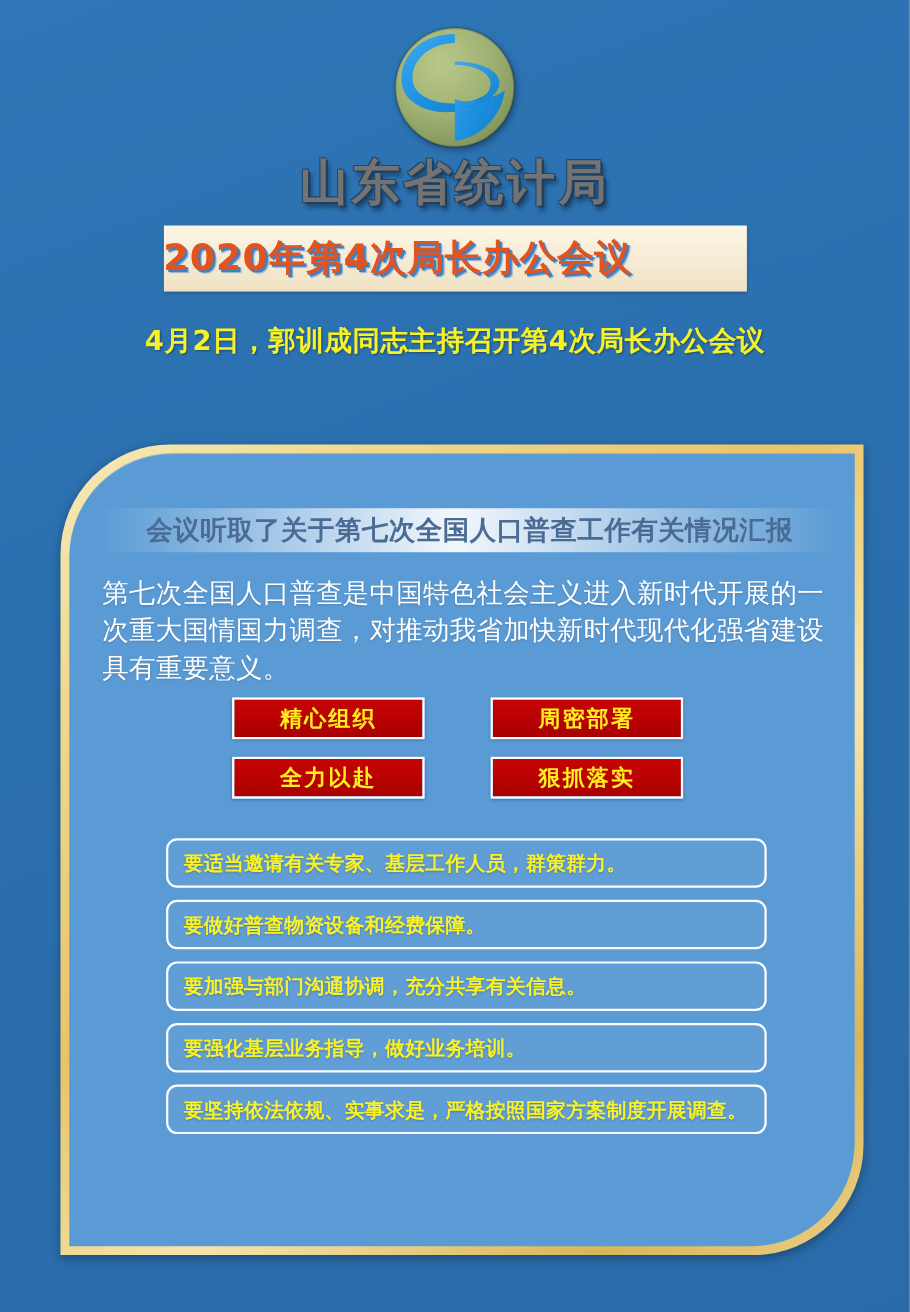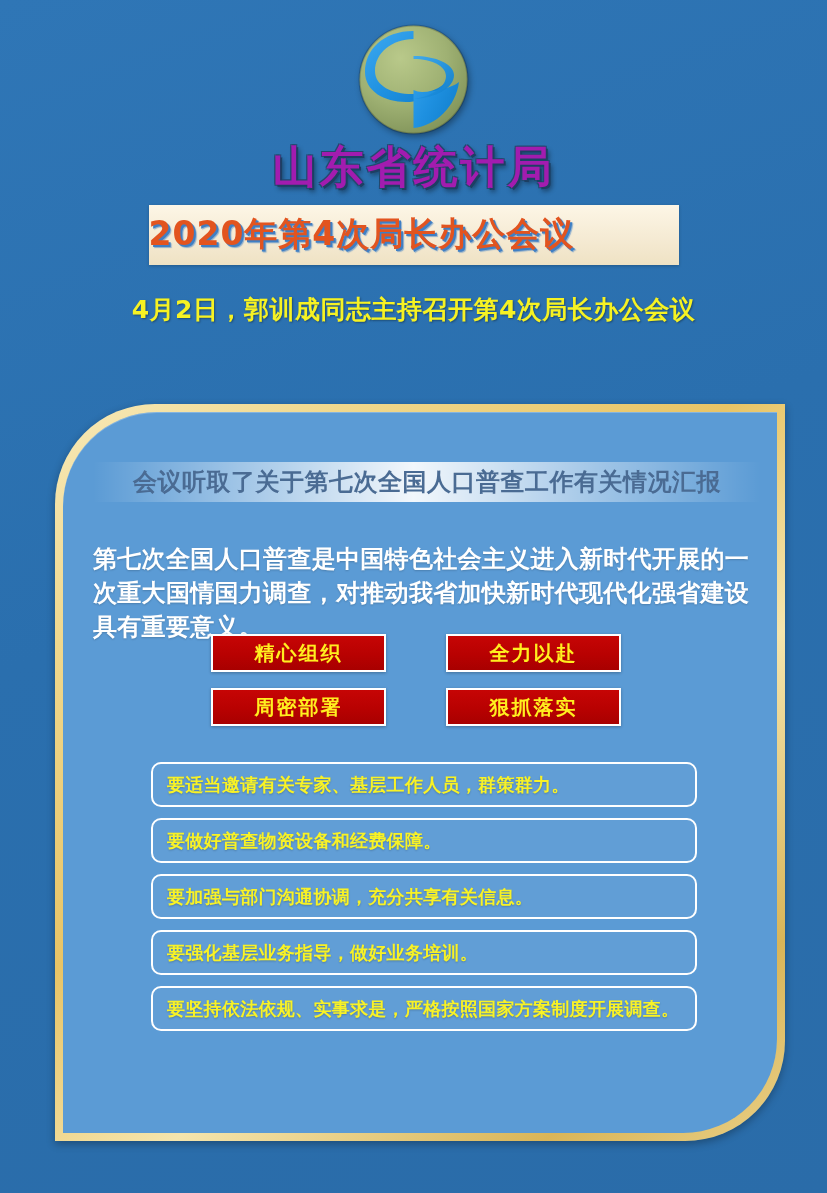--- a/index.html
+++ b/index.html
@@ -15,21 +15,21 @@
   .header { width:100%; padding-top:22px; text-align:center; }
 
   .logo-wrap { width:115px; height:115px; margin:0 auto; position:relative; }
   .logo-wrap svg { display:block; width:115px; height:115px;
                    filter:drop-shadow(2px 3px 3px rgba(0,0,0,.35)); }
 
   .org-title {
     margin-top:6px;
     font-size:44px;
     font-weight:bold;
-    color:#a21caf;
+    color:#737373;
     letter-spacing:3px;
     line-height:1.08;
     text-shadow:
        2px 2px 0 #1d3f63,
       -1px -1px 0 #23496f,
        1px -1px 0 #23496f,
       -1px  1px 0 #23496f,
        3px 4px 5px rgba(0,0,0,.45);
   }
 
@@ -85,24 +85,23 @@
     display:flex; align-items:center; justify-content:center;
   }
   .section-band-text {
     font-size:24px; font-weight:bold; color:#4a6b93;
     letter-spacing:.5px; white-space:nowrap;
   }
 
   
   .para {
     position:absolute; left:30px; top:110px; width:672px;
-    font-size:24px; font-weight:bold; color:#ffffff;
+    font-size:24px; font-weight:normal; color:#ffffff;
     line-height:1.42; letter-spacing:.3px;
     text-shadow:0 1px 2px rgba(0,0,0,.18);
-    margin-top:20px;
   }
 
   
   .kw-grid {
     position:absolute; left:148px; top:222px;
     width:440px;
     display:grid; grid-template-columns:175px 175px;
     column-gap:60px; row-gap:16px;
   }
   .kw-btn {
@@ -172,22 +171,22 @@
   <div class="panel">
 
     <div class="section-band">
       <span class="section-band-text">会议听取了关于第七次全国人口普查工作有关情况汇报</span>
     </div>
 
     <p class="para">第七次全国人口普查是中国特色社会主义进入新时代开展的一次重大国情国力调查，对推动我省加快新时代现代化强省建设具有重要意义。</p>
 
     <div class="kw-grid">
       <div class="kw-btn">精心组织</div>
+      <div class="kw-btn">周密部署</div>
       <div class="kw-btn">全力以赴</div>
-      <div class="kw-btn">周密部署</div>
       <div class="kw-btn">狠抓落实</div>
     </div>
 
     <div class="measures">
       <div class="measure">要适当邀请有关专家、基层工作人员，群策群力。</div>
       <div class="measure">要做好普查物资设备和经费保障。</div>
       <div class="measure">要加强与部门沟通协调，充分共享有关信息。</div>
       <div class="measure">要强化基层业务指导，做好业务培训。</div>
       <div class="measure">要坚持依法依规、实事求是，严格按照国家方案制度开展调查。</div>
     </div>

